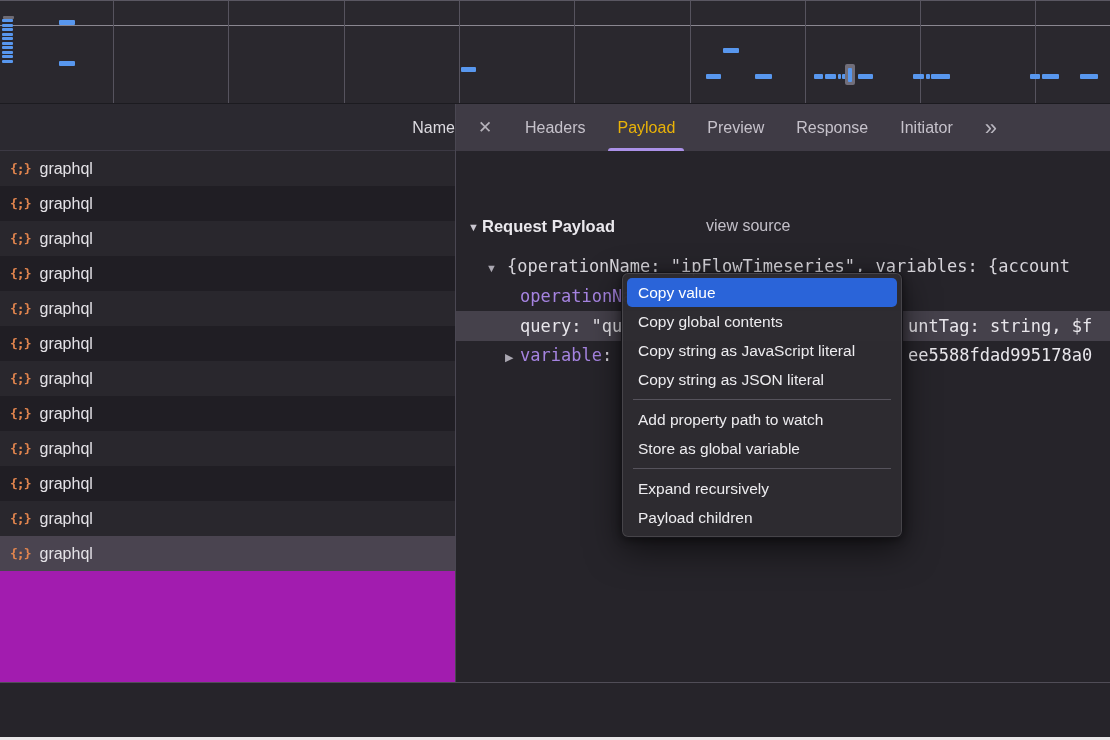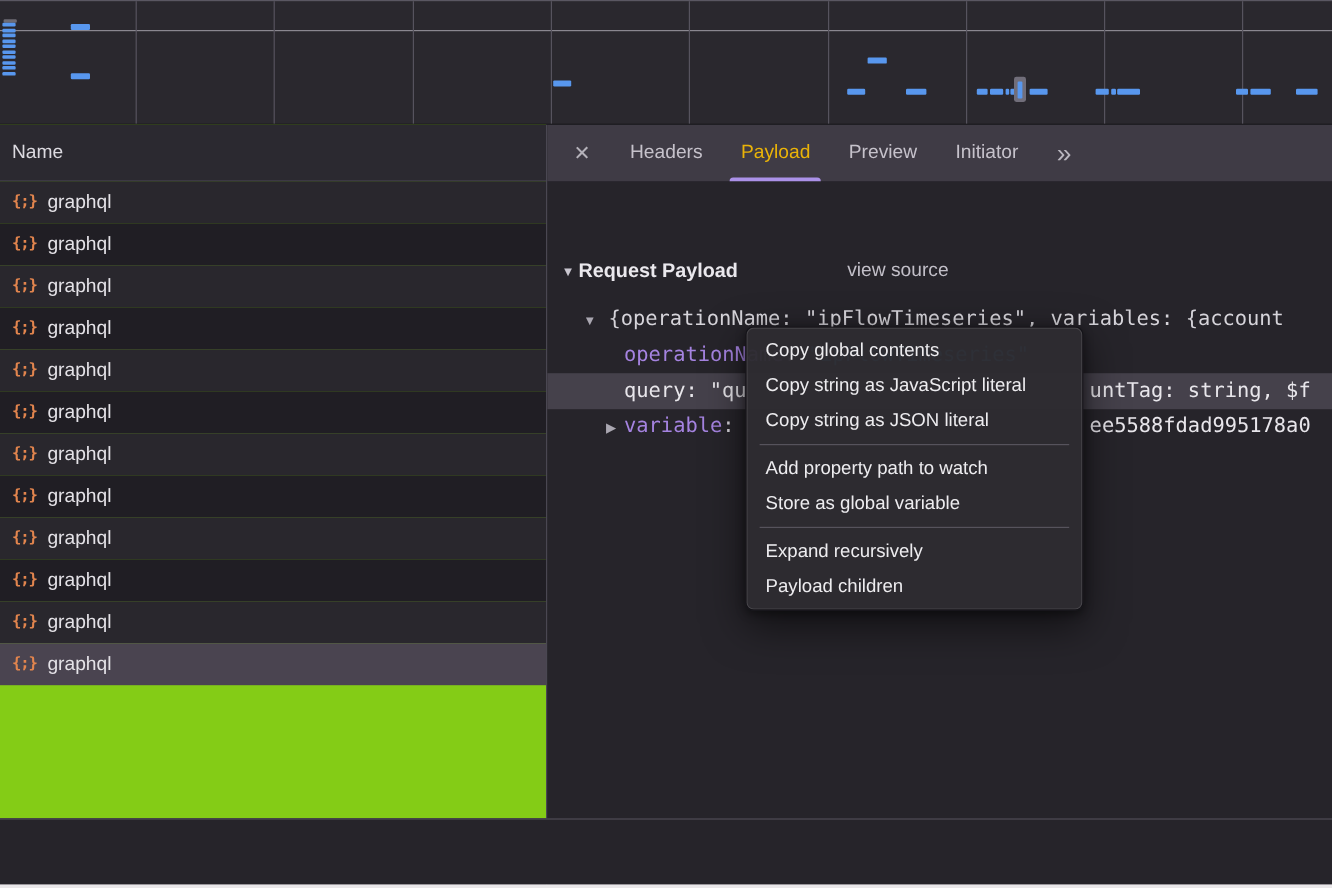--- a/index.html
+++ b/index.html
@@ -14,21 +14,21 @@
     background:#2a282e;border-top:1px solid #5a5762;
     border-bottom:1px solid #1c1b20;box-sizing:border-box;
   }
   .ov-grid{position:absolute;top:0;bottom:0;width:1px;background:#56535e;}
   .ov-baseline{position:absolute;left:0;right:0;top:24px;height:1px;background:#8a8790;}
   .ov-bar{position:absolute;border-radius:1px;}
   .ov-marker-box{position:absolute;background:#716e7a;border-radius:2px;}
   
   .name-panel{
     position:absolute;left:0;top:104px;width:455px;height:578px;
-    background:#84cc16;overflow:hidden;
+    background:#a21caf;overflow:hidden;text-align:right;
   }
   .name-header{
     height:47px;line-height:47px;padding-left:10px;background:#2b2930;
     border-bottom:1px solid #3c3944;font-size:16px;color:#dcdae0;box-sizing:border-box;
   }
   .nrow{height:35px;display:flex;align-items:center;padding-left:10px;gap:9px;}
   .nrow:nth-child(odd){background:#29272d;}
   .nrow:nth-child(even){background:#201e24;}
   .nrow.selected{background:#4a4450;}
   .nicon{color:#e2854e;font:700 13px "DejaVu Sans Mono",monospace;letter-spacing:-1px;}
@@ -187,20 +187,21 @@
       </div>
   </div>
 
   <div class="details-panel">
     <div class="tabbar">
       <span class="close-x">✕</span>
       <span id="tabs-host" style="display:flex;gap:32px;">
           <span class="tab">Headers</span>
           <span class="tab active">Payload</span>
           <span class="tab">Preview</span>
+          <span class="tab">Response</span>
           <span class="tab">Initiator</span>
         </span>
       <span class="overflow-chevrons">»</span>
     </div>
 
     <div class="payload-area">
       <div class="section-row">
         <span class="sec-twisty">▼</span>
         <span class="sec-title">Request Payload</span>
         <span class="view-source">view source</span>
@@ -224,20 +225,21 @@
         <span class="frag">ee5588fdad995178a0</span>
       </div>
     </div>
   </div>
 
   <div class="vdivider"></div>
   <div class="footer"></div>
   <div class="bottom-strip"></div>
 
   <div class="context-menu" id="context-menu">
+      <div class="menu-item hl">Copy value</div>
       <div class="menu-item">Copy global contents</div>
       <div class="menu-item">Copy string as JavaScript literal</div>
       <div class="menu-item">Copy string as JSON literal</div>
       <div class="menu-sep"></div>
       <div class="menu-item">Add property path to watch</div>
       <div class="menu-item">Store as global variable</div>
       <div class="menu-sep"></div>
       <div class="menu-item">Expand recursively</div>
       <div class="menu-item">Payload children</div>
     </div>

